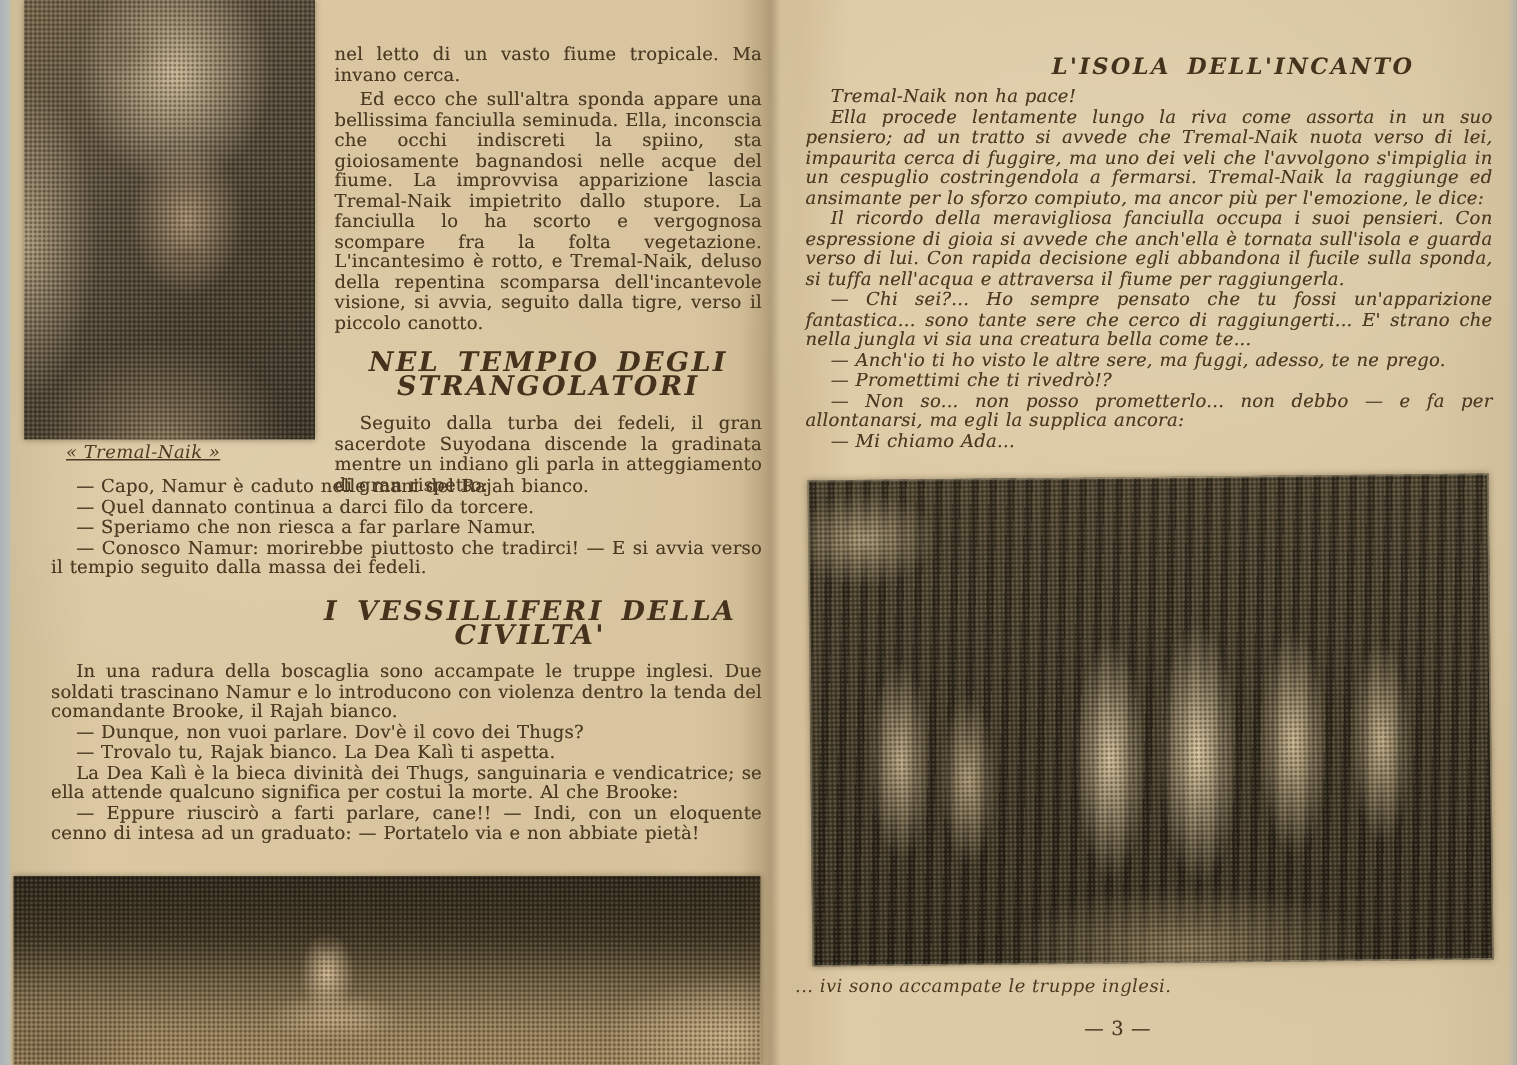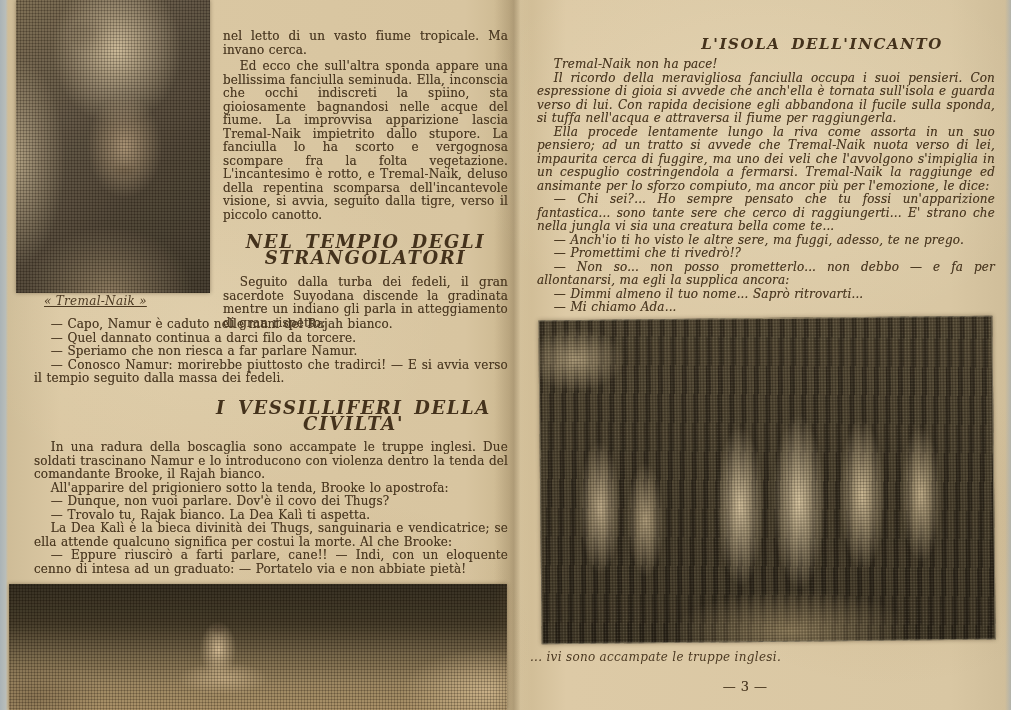--- a/index.html
+++ b/index.html
@@ -125,44 +125,42 @@
       <p class="body-text indent">— Capo, Namur è caduto nelle mani del Rajah bianco.</p>
       <p class="body-text indent">— Quel dannato continua a darci filo da torcere.</p>
       <p class="body-text indent">— Speriamo che non riesca a far parlare Namur.</p>
       <p class="body-text indent">— Conosco Namur: morirebbe piuttosto che tradirci! — E si avvia verso il tempio seguito dalla massa dei fedeli.</p>
     </div>
 
     <div class="abs" style="left:34px;top:400px;width:474px;">
       <div class="heading" style="margin-left:165px;">I VESSILLIFERI DELLA CIVILTA'</div>
       <div style="margin-top:9px;">
         <p class="body-text indent">In una radura della boscaglia sono accampate le truppe inglesi. Due soldati trascinano Namur e lo introducono con violenza dentro la tenda del comandante Brooke, il Rajah bianco.</p>
-        <p class="body-text indent">All'apparire del prigioniero sotto la tenda, Brooke lo apostrofa:</p>
         <p class="body-text indent">— Dunque, non vuoi parlare. Dov'è il covo dei Thugs?</p>
         <p class="body-text indent">— Trovalo tu, Rajak bianco. La Dea Kalì ti aspetta.</p>
         <p class="body-text indent">La Dea Kalì è la bieca divinità dei Thugs, sanguinaria e vendicatrice; se ella attende qualcuno significa per costui la morte. Al che Brooke:</p>
         <p class="body-text indent">— Eppure riuscirò a farti parlare, cane!! — Indi, con un eloquente cenno di intesa ad un graduato: — Portatelo via e non abbiate pietà!</p>
       </div>
     </div>
 
     <div class="halftone photo-bathing"></div>
   </div>
 
   <div class="abs" style="left:530px;top:0;width:481px;height:600px;">
 
     <div class="abs heading" style="left:7px;top:36px;width:458px;text-align:right;padding-right:52px;box-sizing:border-box;font-size:15px;">L'ISOLA DELL'INCANTO</div>
 
     <div class="abs" style="left:7px;top:58px;width:458px;font-style:italic;">
       <p class="body-text indent">Tremal-Naik non ha pace!</p>
+      <p class="body-text indent">Ella procede lentamente lungo la riva come assorta in un suo pensiero; ad un tratto si avvede che Tremal-Naik nuota verso di lei, impaurita cerca di fuggire, ma uno dei veli che l'avvolgono s'impiglia in un cespuglio costringendola a fermarsi. Tremal-Naik la raggiunge ed ansimante per lo sforzo compiuto, ma ancor più per l'emozione, le dice:</p>
       <p class="body-text indent">Il ricordo della meravigliosa fanciulla occupa i suoi pensieri. Con espressione di gioia si avvede che anch'ella è tornata sull'isola e guarda verso di lui. Con rapida decisione egli abbandona il fucile sulla sponda, si tuffa nell'acqua e attraversa il fiume per raggiungerla.</p>
-      <p class="body-text indent">Ella procede lentamente lungo la riva come assorta in un suo pensiero; ad un tratto si avvede che Tremal-Naik nuota verso di lei, impaurita cerca di fuggire, ma uno dei veli che l'avvolgono s'impiglia in un cespuglio costringendola a fermarsi. Tremal-Naik la raggiunge ed ansimante per lo sforzo compiuto, ma ancor più per l'emozione, le dice:</p>
       <p class="body-text indent">— Chi sei?... Ho sempre pensato che tu fossi un'apparizione fantastica... sono tante sere che cerco di raggiungerti... E' strano che nella jungla vi sia una creatura bella come te...</p>
       <p class="body-text indent">— Anch'io ti ho visto le altre sere, ma fuggi, adesso, te ne prego.</p>
       <p class="body-text indent">— Promettimi che ti rivedrò!?</p>
       <p class="body-text indent">— Non so... non posso prometterlo... non debbo — e fa per allontanarsi, ma egli la supplica ancora:</p>
-      <p class="body-text indent">— Dimmi almeno il tuo nome... Saprò ritrovarti...</p>
       <p class="body-text indent">— Mi chiamo Ada...</p>
     </div>
 
     <div class="halftone photo-troops" style="left:10px;top:318px;"></div>
 
     <div class="abs caption" style="left:0px;top:650px;width:430px;text-align:left;">... ivi sono accampate le truppe inglesi.</div>
 
     <div class="abs body-text" style="left:0px;top:680px;width:430px;text-align:center;font-size:13px;">— 3 —</div>
   </div>
 

